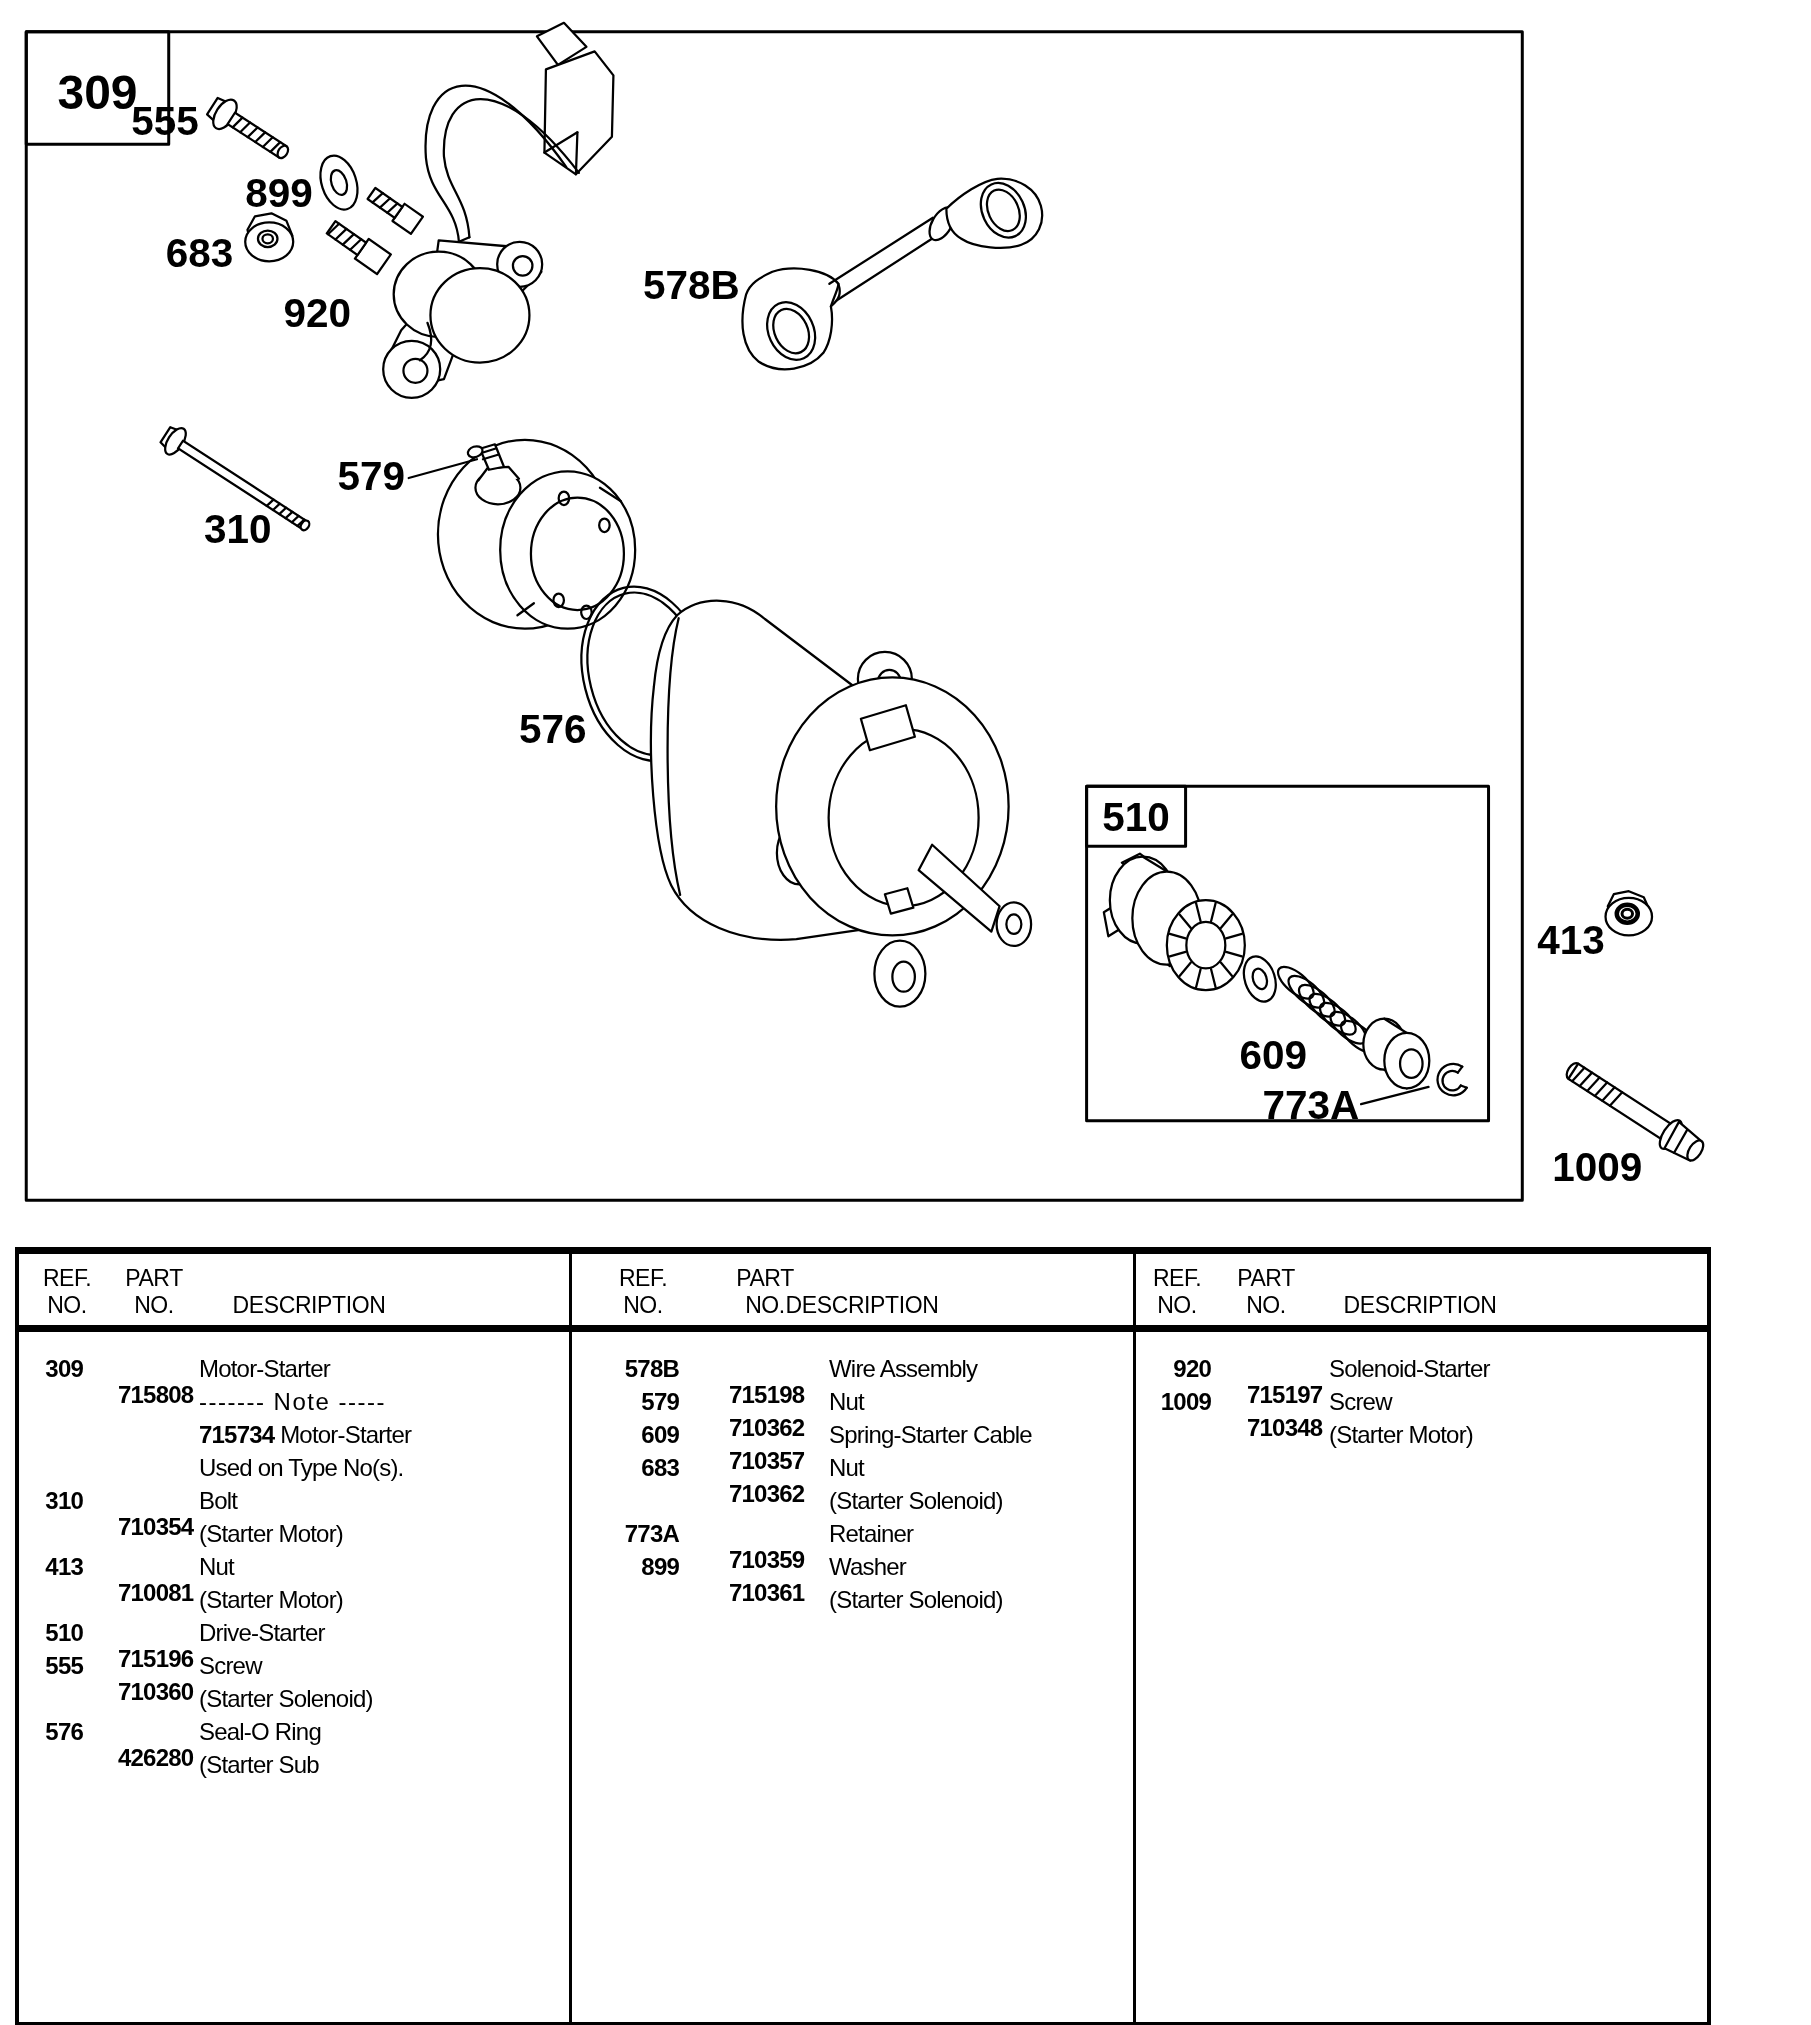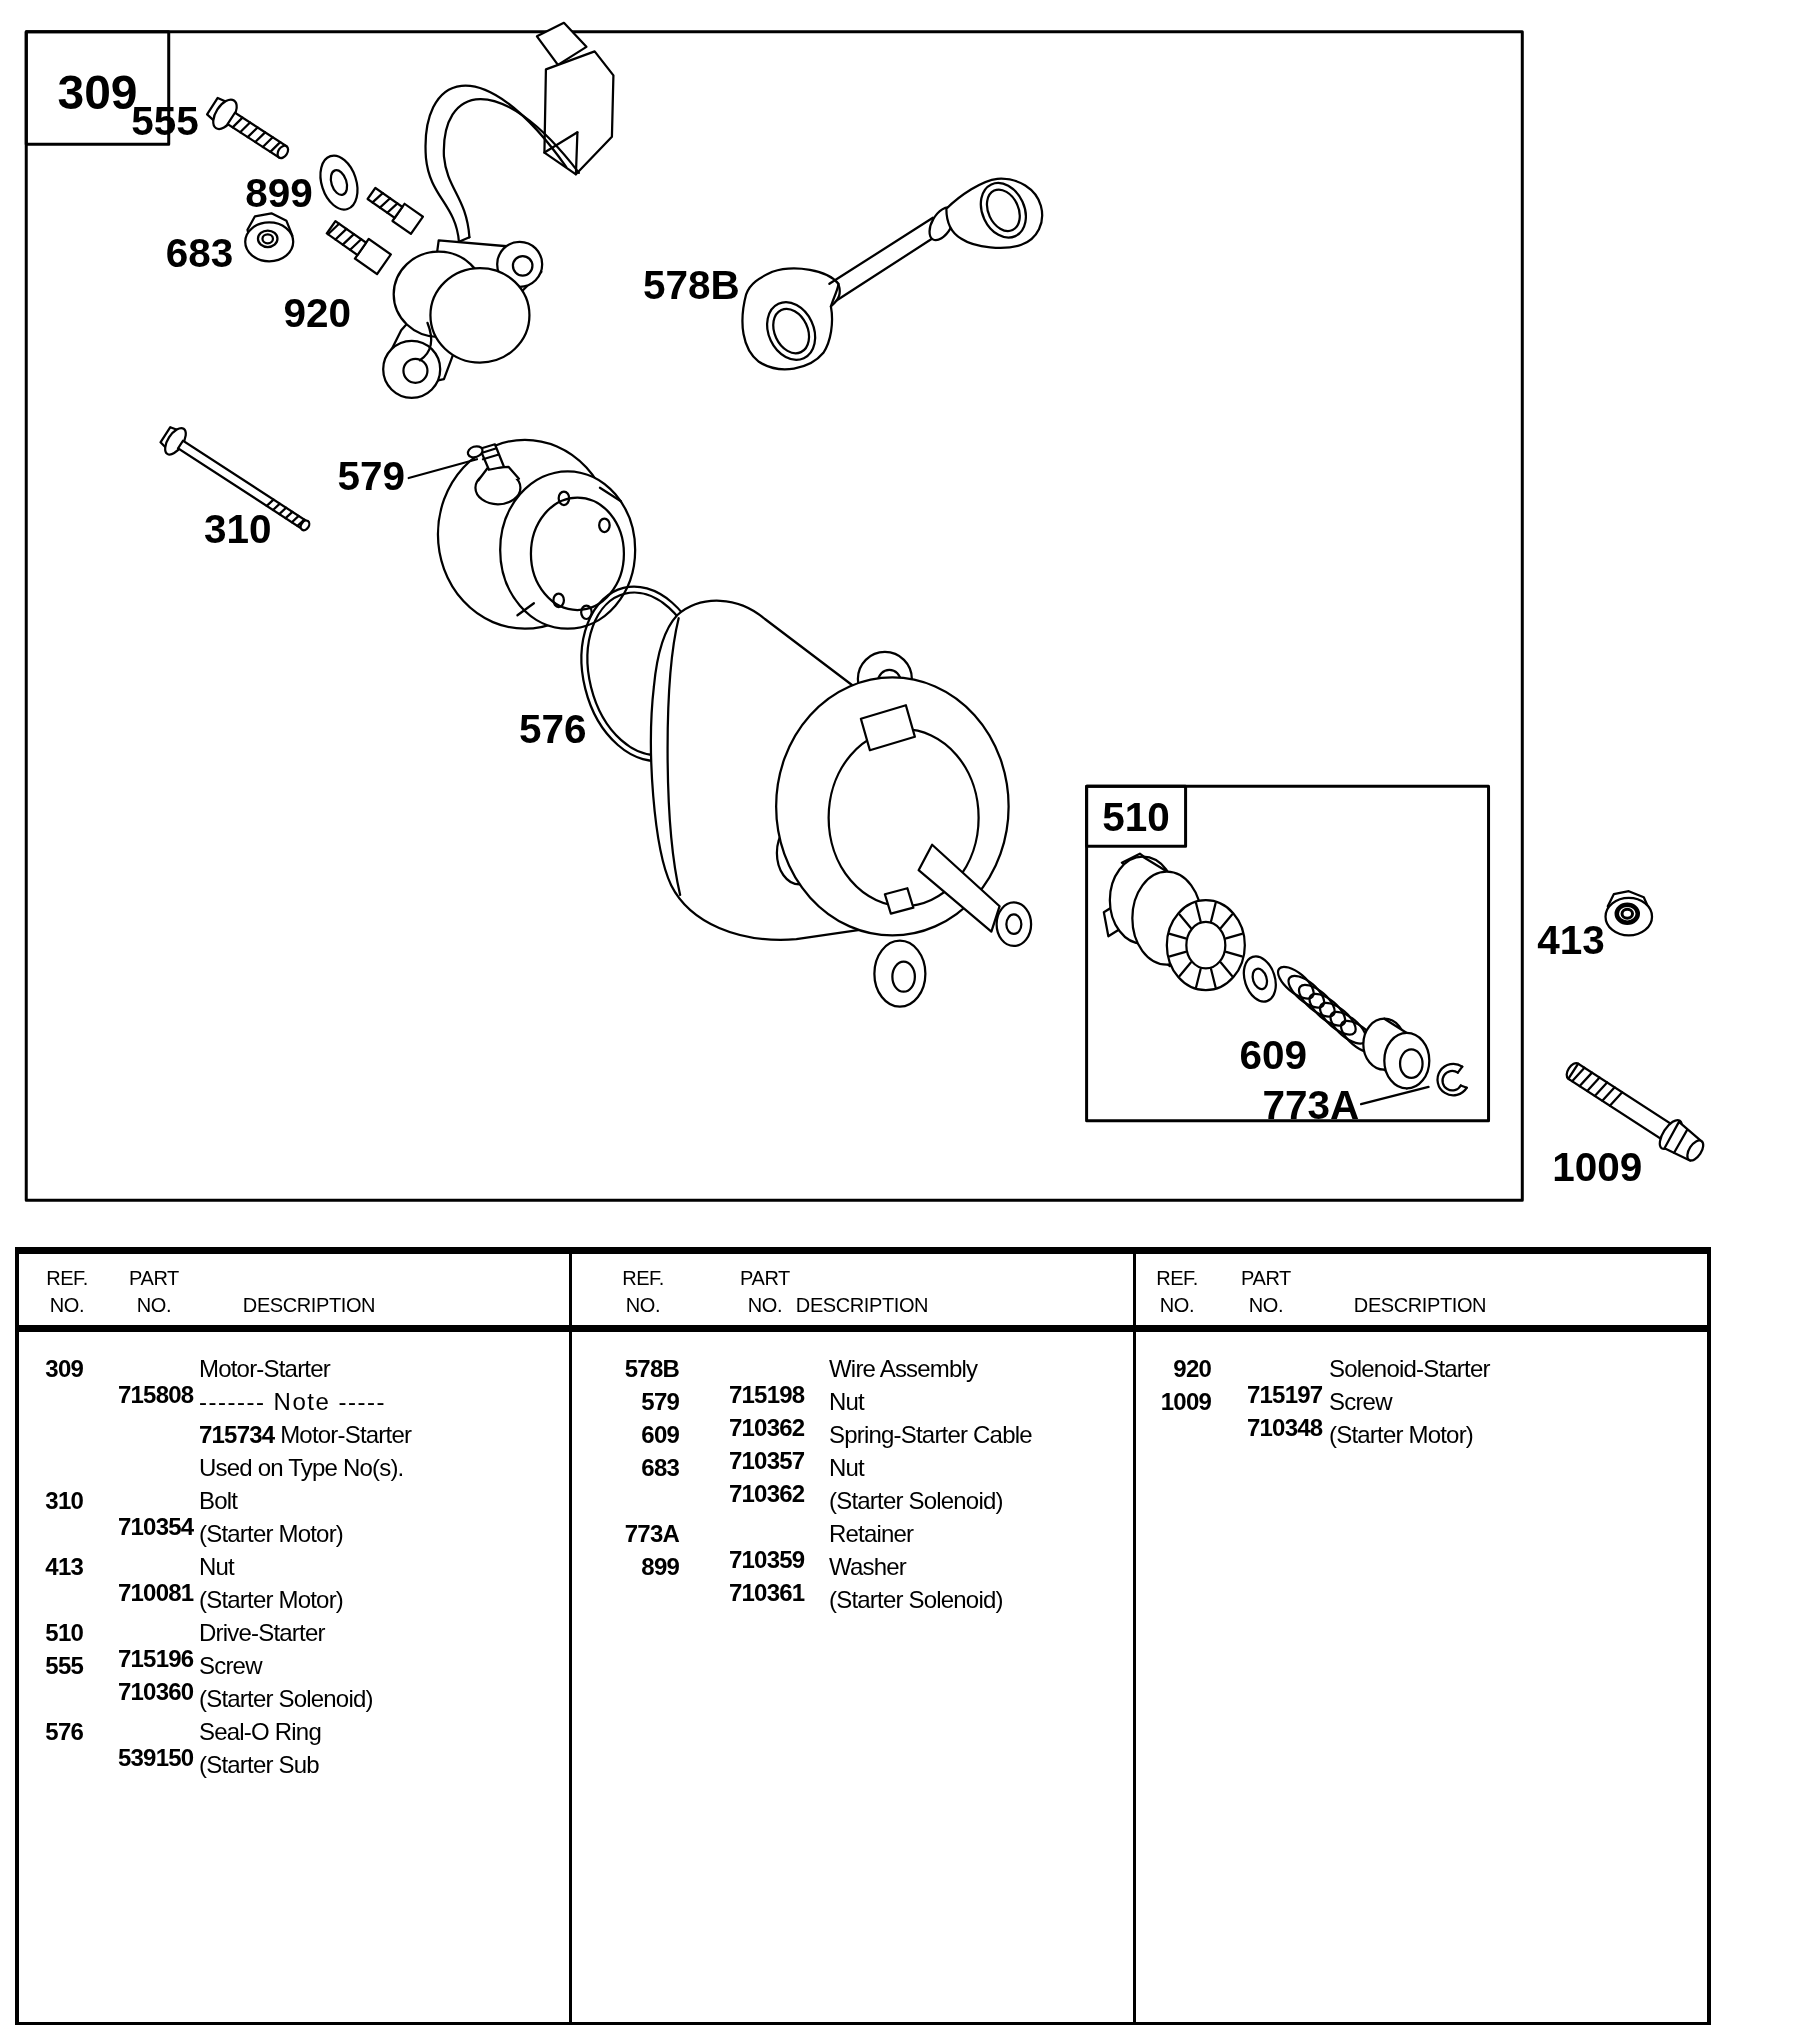--- a/index.html
+++ b/index.html
@@ -9,21 +9,21 @@
   .dlabel-big{font-size:64px;}
 
   
   .ptable{position:absolute;left:15px;top:1247px;width:1688px;height:768px;
           border:4.5px solid #000;border-top-width:7.5px;background:#fff;}
   .hsep{position:absolute;left:0;right:0;top:71px;height:6.8px;background:#000;}
   .pcol{position:absolute;top:0;bottom:0;}
   .pcol.c1{left:0;width:550px;--refR:64px;--partL:99px;--descL:180px;--h1:48px;--h2:135px;--h3:290px;}
   .pcol.c2{left:550px;width:564px;border-left:3.8px solid #000;--refR:107px;--partL:157px;--descL:257px;--h1:71px;--h2:193px;--h3:290px;}
   .pcol.c3{left:1114px;width:575px;border-left:3.8px solid #000;--refR:75px;--partL:111px;--descL:193px;--h1:41px;--h2:130px;--h3:284px;}
-  .hdr{position:absolute;top:10.5px;left:0;right:16px;height:60px;font-size:20px;line-height:27px;}
+  .hdr{position:absolute;top:10.5px;left:0;right:16px;height:60px;font-size:23px;line-height:27px;}
   .hc{position:absolute;transform:translateX(-50%);text-align:center;white-space:nowrap;letter-spacing:-0.4px;}
   .hc.h1{left:var(--h1);} .hc.h2{left:var(--h2);} .hc.h3{left:var(--h3);top:27px;}
   .rows{position:absolute;top:98px;left:0;right:0;font-size:24px;letter-spacing:-0.8px;}
   .trow{position:relative;height:33px;line-height:33px;white-space:nowrap;}
   .trow .ref{position:absolute;left:0;width:var(--refR);text-align:right;font-weight:bold;}
   .trow .part{position:absolute;left:var(--partL);font-weight:bold;margin-top:26px;}
   .trow .desc{position:absolute;left:var(--descL);}
   .trow .desc b{font-weight:bold;}
   .trow .desc.note{font-weight:normal;letter-spacing:1.5px;}
 </style>
@@ -316,21 +316,21 @@
         <div class="trow">
           <span class="ref">555</span>
           <span class="part">710360</span>
           <span class="desc">Screw</span>
         </div>
         <div class="trow">
           <span class="desc">(Starter Solenoid)</span>
         </div>
         <div class="trow">
           <span class="ref">576</span>
-          <span class="part">539150</span>
+          <span class="part">426280</span>
           <span class="desc">Seal-O Ring</span>
         </div>
         <div class="trow">
           <span class="desc">(Starter Sub</span>
         </div>
       </div>
   </div>
 
   <div class="pcol c2">
     <div class="hdr">

